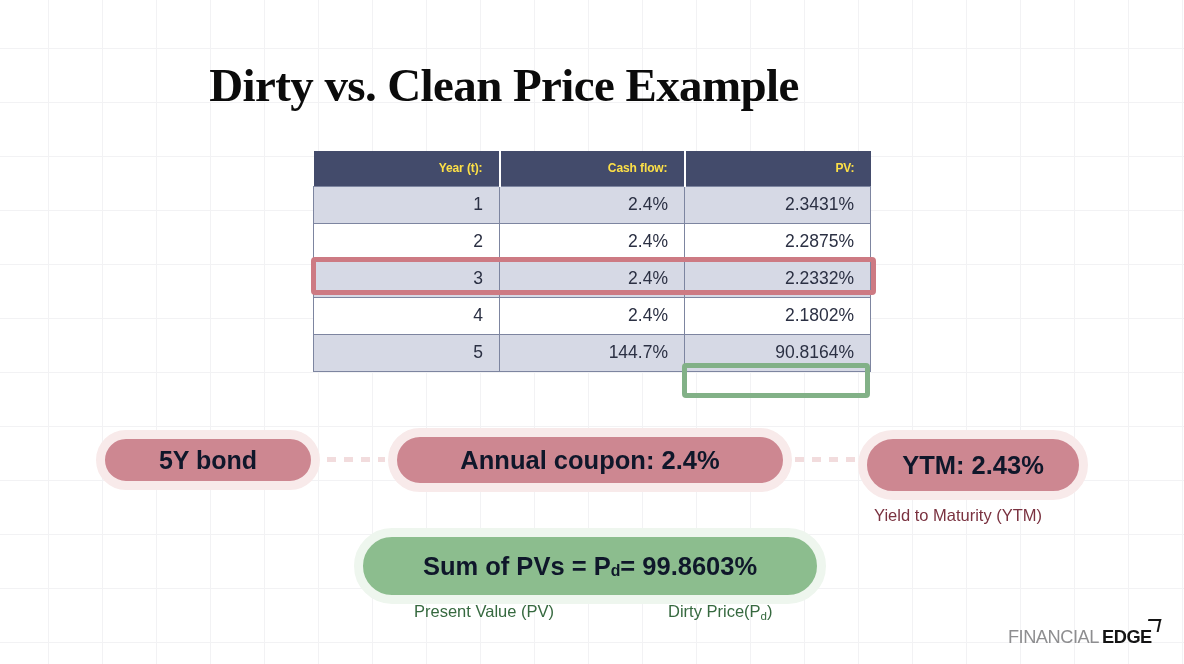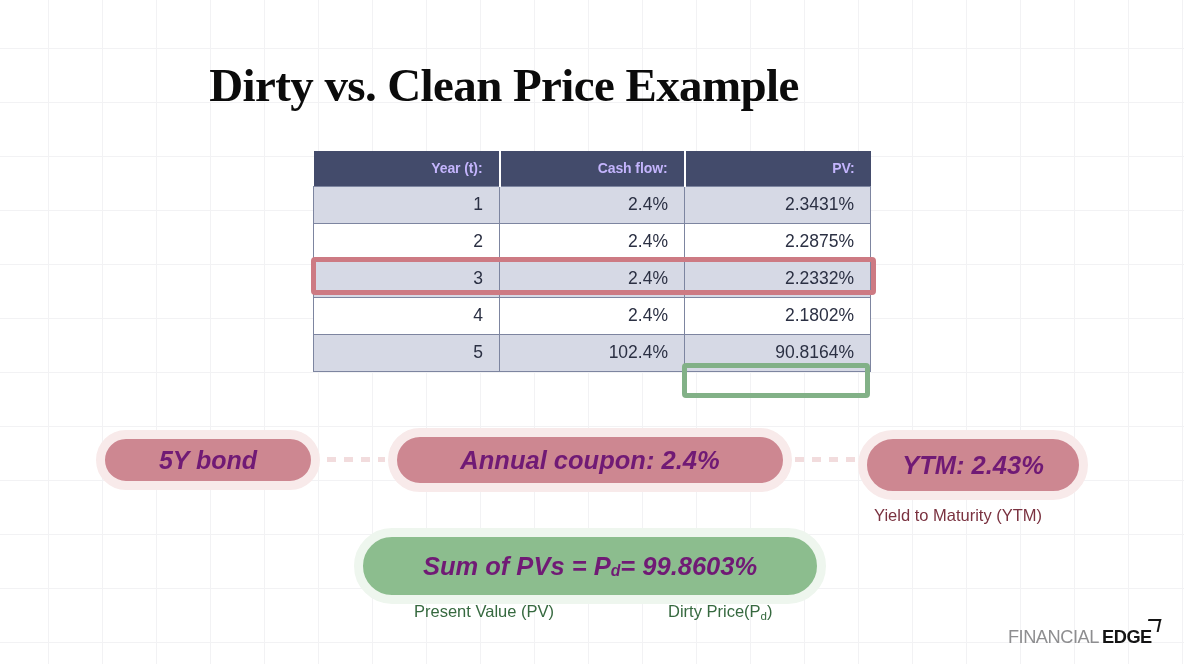--- a/index.html
+++ b/index.html
@@ -58,22 +58,22 @@
     width: 557px;
     font-size: 17px;
     color: #2b3043;
   }
   table.pv-table col.c-year  { width: 186px; }
   table.pv-table col.c-cf    { width: 185px; }
   table.pv-table col.c-pv    { width: 186px; }
 
   table.pv-table th {
     background-color: #434b6b;
-    color: #c4b5fd;
-    font-size: 14px;
+    color: #fde047;
+    font-size: 12px;
     font-weight: bold;
     text-align: right;
     padding: 8px 16px 9px 10px;
     height: 18px;
     border-right: 2px solid #ffffff;
     letter-spacing: -0.1px;
   }
   table.pv-table th:last-child { border-right: none; }
 
   table.pv-table td {
@@ -114,25 +114,24 @@
     pointer-events: none;
   }
 
   
   .pill {
     position: absolute;
     display: flex;
     align-items: center;
     justify-content: center;
     border-radius: 999px;
-    color: #701a75;
+    color: #0f172a;
     font-weight: bold;
     white-space: nowrap;
     box-sizing: border-box;
-    font-style: italic;
   }
   .pill.rose {
     background-color: #cd8791;
     border: 9px solid #f8eaea;
   }
   .pill.green {
     background-color: #8cbd8e;
     border: 9px solid #eef6ee;
   }
 
@@ -250,21 +249,21 @@
           <td>2.4%</td>
           <td>2.2332%</td>
         </tr>
         <tr>
           <td>4</td>
           <td>2.4%</td>
           <td>2.1802%</td>
         </tr>
         <tr class="shaded">
           <td>5</td>
-          <td>102.4%</td>
+          <td>144.7%</td>
           <td>90.8164%</td>
         </tr>
       </tbody>
     </table>
     <div class="row-highlight"></div>
     <div class="total-highlight"></div>
   </div>
 
   <div class="connector" id="connector-left"></div>
   <div class="connector" id="connector-right"></div>

